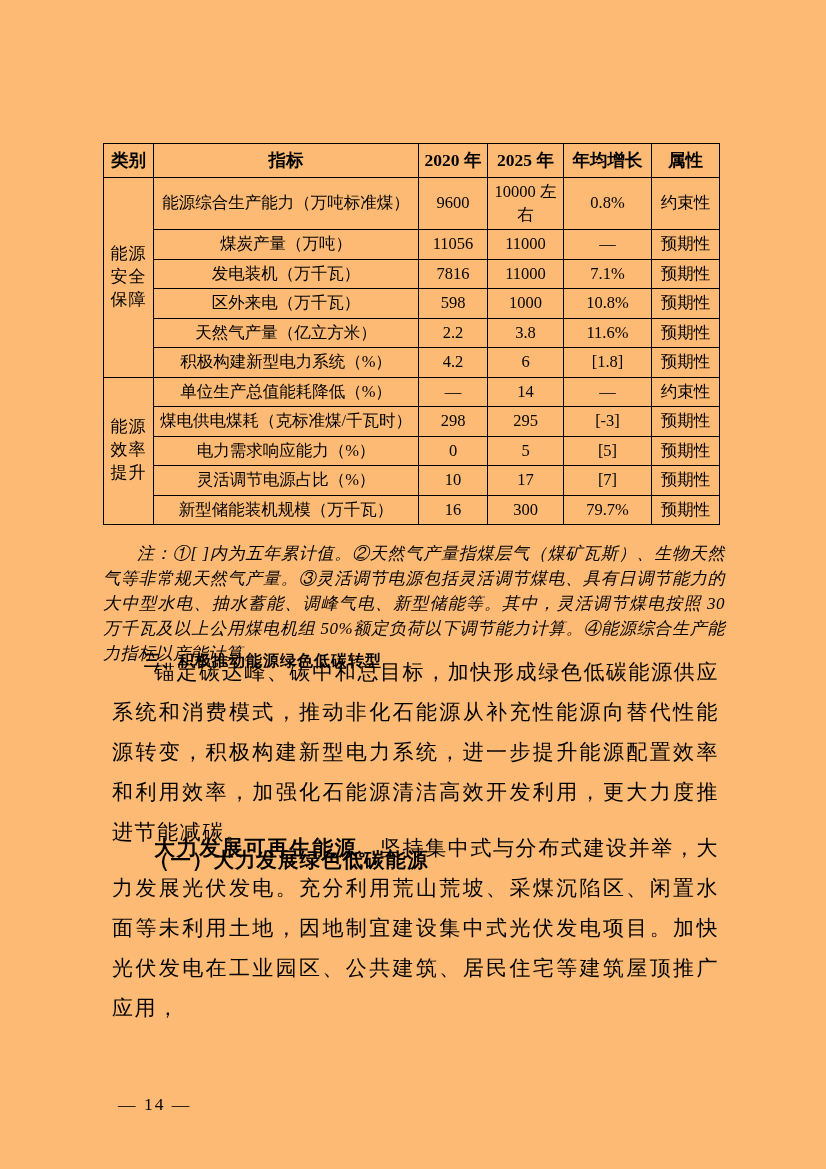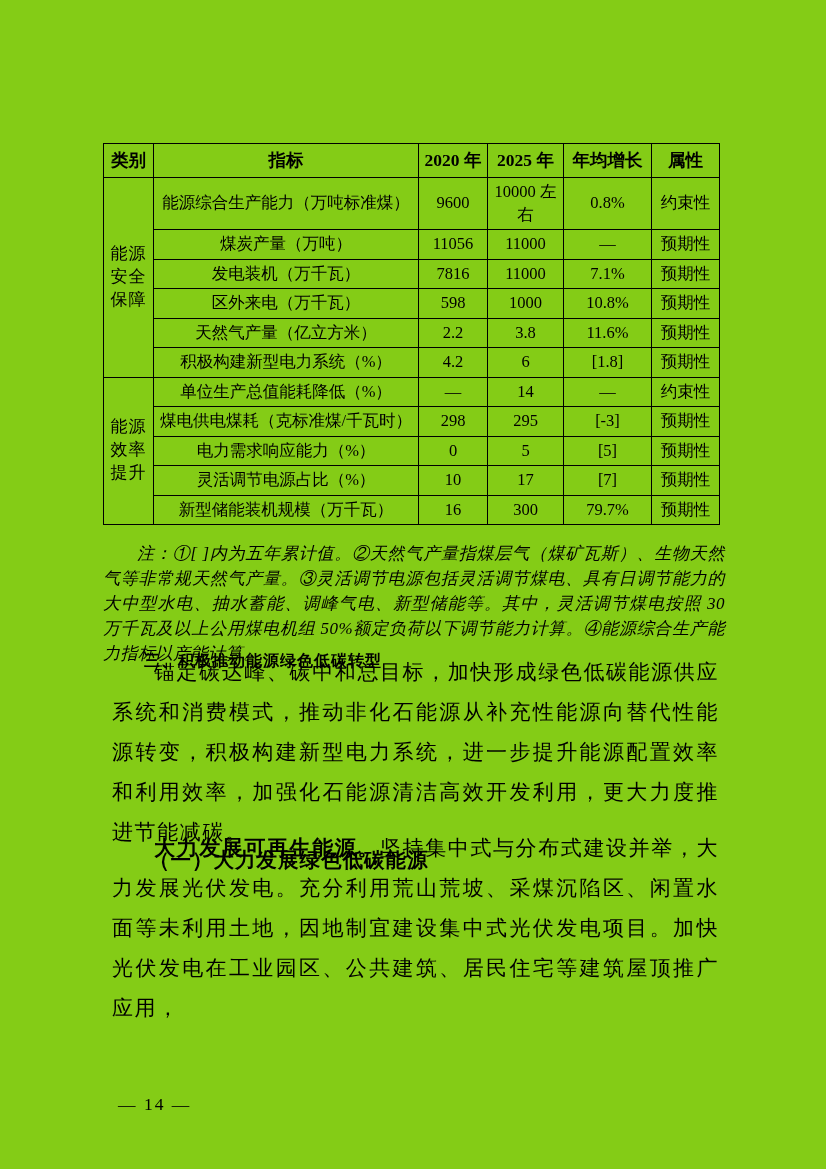--- a/index.html
+++ b/index.html
@@ -1,21 +1,21 @@
 <!DOCTYPE html>
 <html><head>
 <meta charset="utf-8">
 <style>
   * { margin: 0; padding: 0; box-sizing: border-box; }
   html, body { background: #e8e8e8; }
   .page {
     position: relative;
     width: 826px;
     height: 1169px;
-    background: #84cc16;
+    background: #fdba74;
     color: #000000;
     font-family: "Liberation Serif", serif;
     overflow: hidden;
     margin: 0 auto;
   }
 
   
   table.indicator-table {
     position: absolute;
     left: 103px;

